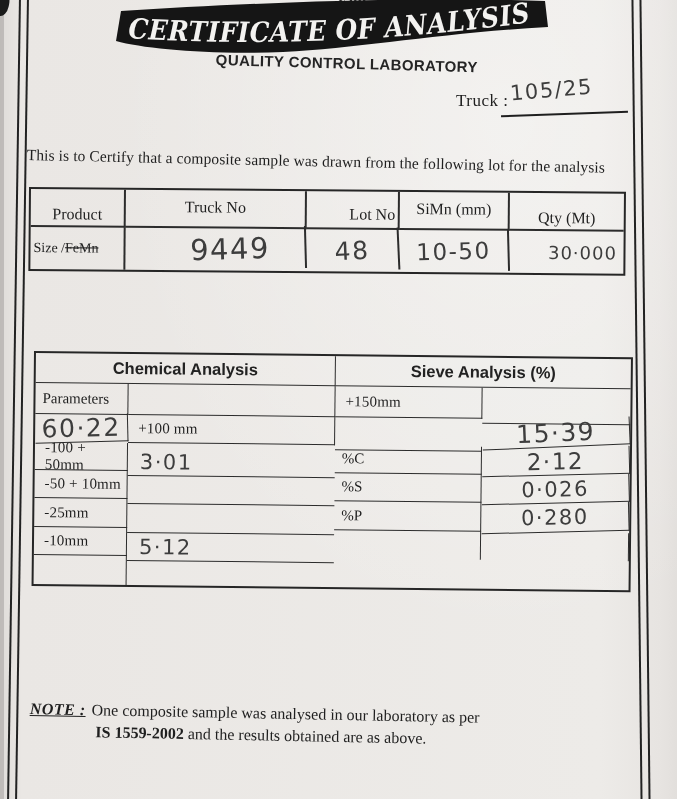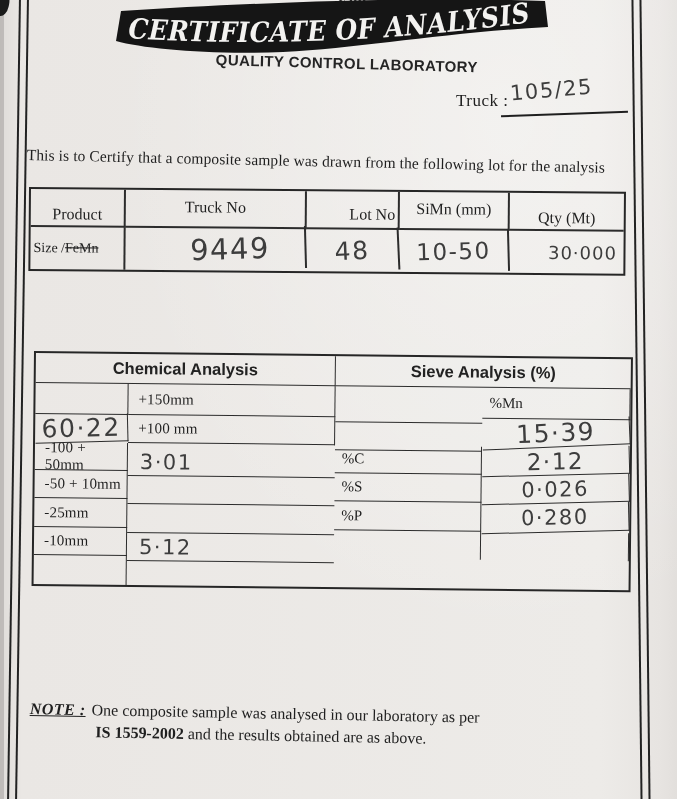--- a/index.html
+++ b/index.html
@@ -108,25 +108,25 @@
     <div class="lc ld nb hand h30 rm2" style="padding-left:30px">9449</div>
     <div class="lc ld nb hand h26 rm3">48</div>
     <div class="lc ld nb hand h24 rm2">10-50</div>
     <div class="lc ld nb nr hand h19">30·000</div>
   </div>
 
   <div class="analysis-table">
     <div class="ac ah">Chemical Analysis</div>
     <div class="ac ah nr">Sieve Analysis (%)</div>
 
+    <div class="ac param">Parameters</div>
     <div class="ac pval hand h22"></div>
     <div class="ac slab">+150mm</div>
     <div class="ac sval hand h22 nr"></div>
 
-    <div class="ac param">%Mn</div>
     <div class="ac pval hand h26 rm2">60·22</div>
     <div class="ac slab">+100 mm</div>
     <div class="ac sval hand h22 nr"></div>
 
     <div class="ac pval hand h26 rm3">15·39</div>
     <div class="ac slab">-100 + 50mm</div>
     <div class="ac sval hand h22 nr">3·01</div>
 
     <div class="ac param">%C</div>
     <div class="ac pval hand h24 rm2">2·12</div>

